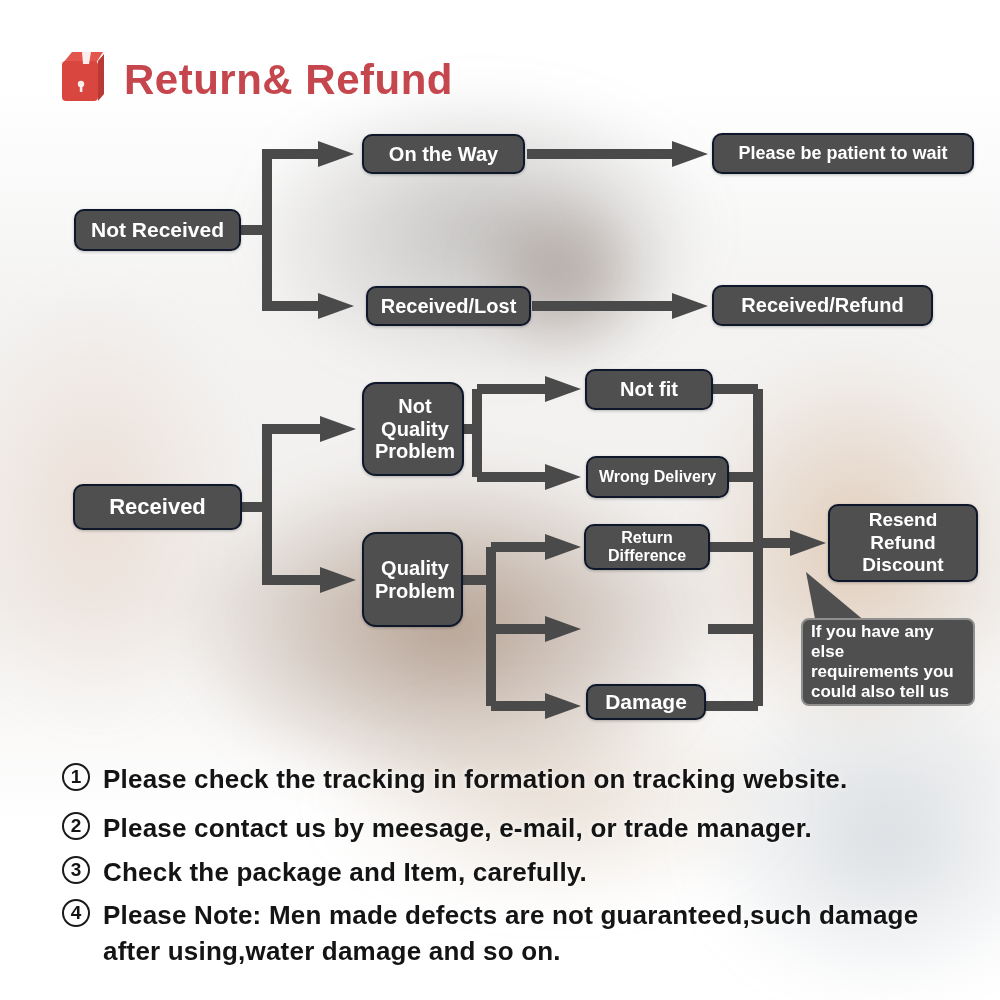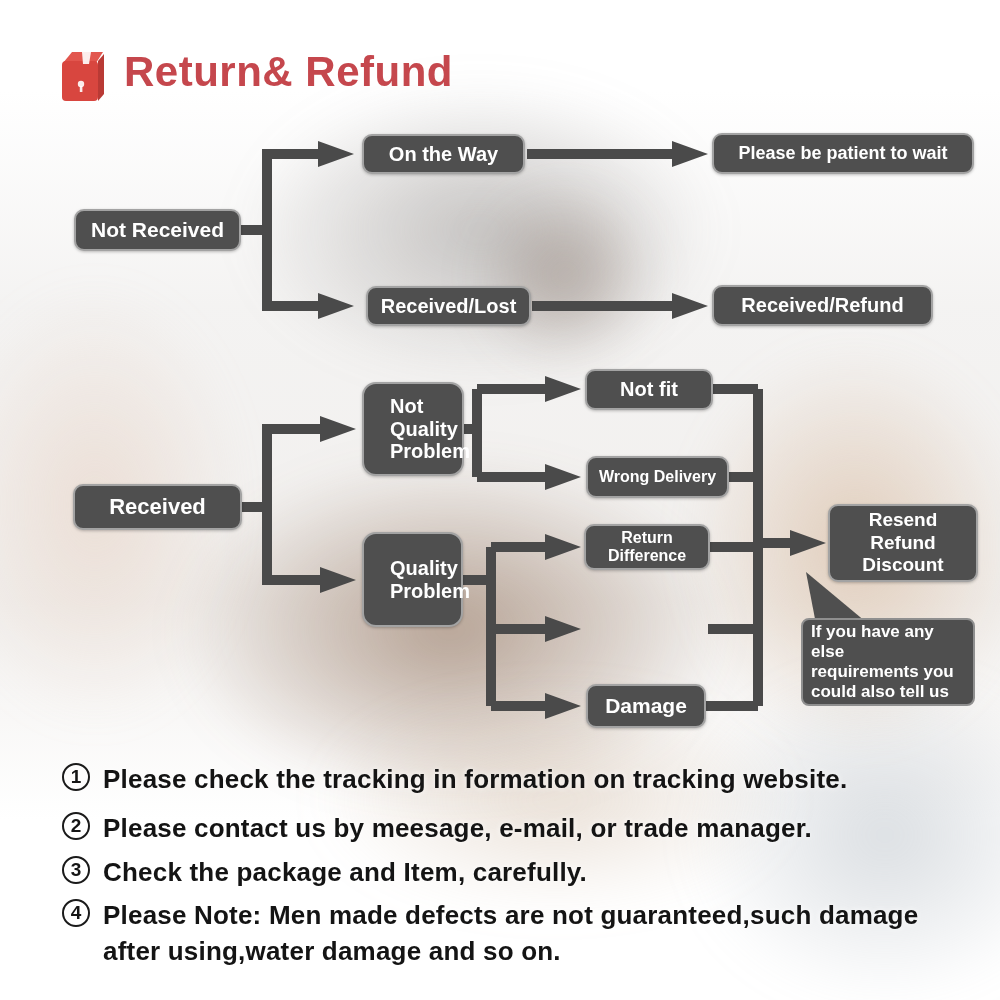--- a/index.html
+++ b/index.html
@@ -5,29 +5,29 @@
   html,body{margin:0;padding:0;background:#fff;}
   body{font-family:"Liberation Sans",sans-serif;}
   #stage{position:relative;width:1000px;height:1000px;background:#ffffff;overflow:hidden;}
 
   
   .blob{position:absolute;border-radius:50%;filter:blur(22px);pointer-events:none;}
   #bg-wash{position:absolute;left:0;top:90px;width:1000px;height:730px;
     background:linear-gradient(180deg,rgba(255,255,255,0) 0%,rgba(230,228,226,.45) 30%,rgba(228,224,220,.5) 70%,rgba(255,255,255,0) 100%);}
 
   
-  #title-bar{position:absolute;left:58px;top:48px;display:flex;align-items:flex-start;gap:16px;}
+  #title-bar{position:absolute;left:58px;top:48px;display:flex;align-items:flex-end;gap:16px;}
   #page-title{font-size:42px;font-weight:bold;color:#c5474d;letter-spacing:0.5px;}
 
   
   .node{position:absolute;box-sizing:border-box;background:#4f4f4f;color:#ffffff;
-    border:2px solid #a3a3a3;border-radius:10px;display:flex;align-items:center;justify-content:center;
+    border:2px solid #0f172a;border-radius:10px;display:flex;align-items:center;justify-content:center;
     font-weight:bold;text-align:center;white-space:pre-line;line-height:1.12;
     box-shadow:0 1px 3px rgba(0,0,0,.25);}
-  .node.al{justify-content:flex-start;text-align:left;padding-left:26px;border-radius:14px;}
+  .node.al{justify-content:flex-start;text-align:center;padding-left:11px;border-radius:14px;}
 
   #flow-connectors{position:absolute;left:0;top:0;}
 
   
   #bubble-tail{position:absolute;left:806px;top:572px;width:60px;height:50px;background:#4f4f4f;
     clip-path:polygon(0% 0%,100% 100%,16% 100%);}
   #speech-bubble{position:absolute;left:801px;top:618px;width:174px;height:88px;box-sizing:border-box;
     background:#4f4f4f;color:#fff;border-radius:8px;border:2px solid #8f8f8f;
     display:flex;align-items:center;justify-content:flex-start;padding:4px 8px;
     font-weight:bold;font-size:17px;line-height:1.17;white-space:pre-line;text-align:left;}
@@ -101,21 +101,21 @@
   <div class="node" style="left:712px;top:285px;width:221px;height:41px;font-size:20px;">Received/Refund</div>
   <div class="node" style="left:73px;top:484px;width:169px;height:46px;font-size:22px;">Received</div>
   <div class="node al" style="left:362px;top:382px;width:102px;height:94px;font-size:20px;">Not
 Quality
 Problem</div>
   <div class="node al" style="left:362px;top:532px;width:101px;height:95px;font-size:20px;">Quality
 Problem</div>
   <div class="node" style="left:585px;top:369px;width:128px;height:41px;font-size:20px;">Not fit</div>
   <div class="node" style="left:586px;top:456px;width:143px;height:42px;font-size:16px;">Wrong Delivery</div>
   <div class="node" style="left:584px;top:524px;width:126px;height:46px;font-size:16px;">Return Difference</div>
-  <div class="node" style="left:586px;top:684px;width:120px;height:44px;font-size:21px;">Damage</div>
+  <div class="node" style="left:586px;top:684px;width:120px;height:36px;font-size:21px;">Damage</div>
   <div class="node" style="left:828px;top:504px;width:150px;height:78px;font-size:19px;line-height:1.18;">Resend
 Refund
 Discount</div>
 
   <div id="bubble-tail"></div>
   <div id="speech-bubble">If you have any else
 requirements you
 could also tell us</div>
 
   <div class="note" style="top:761px;">

